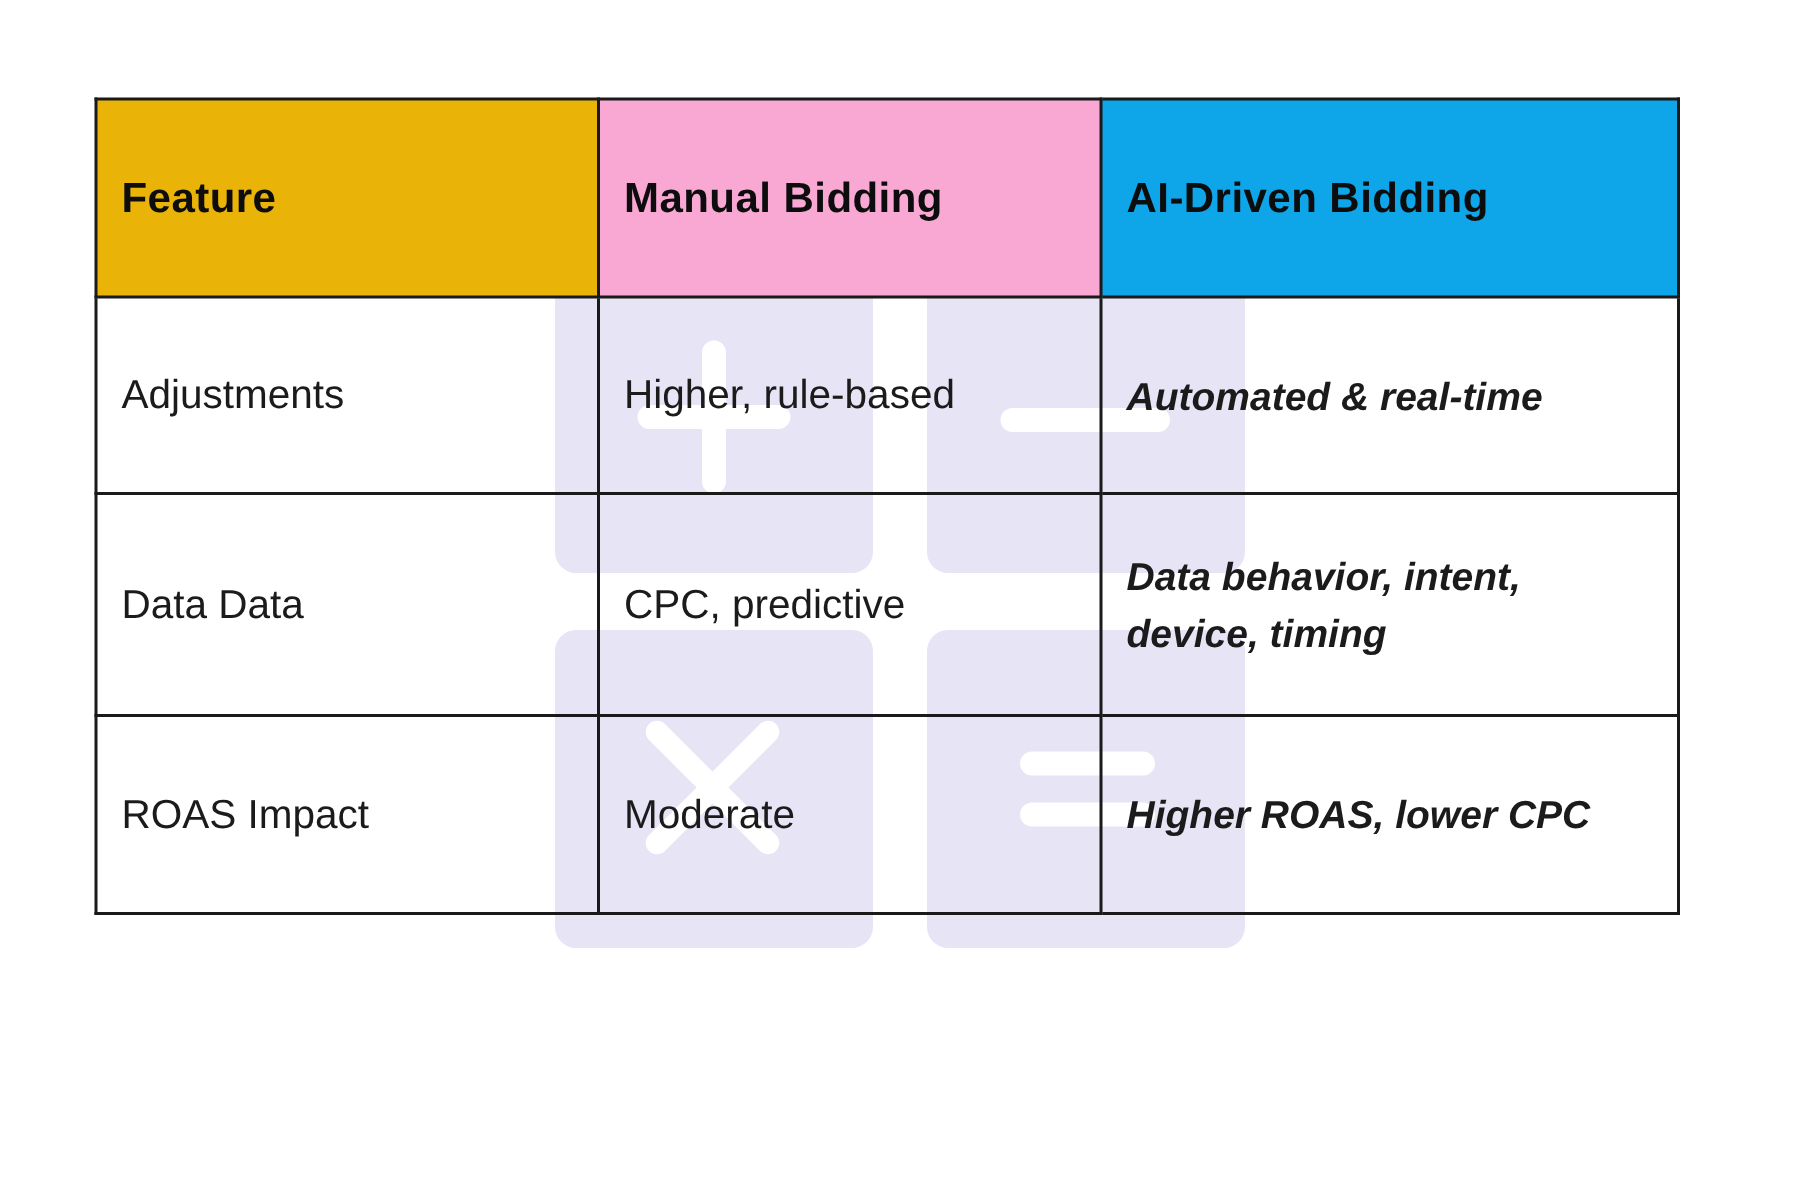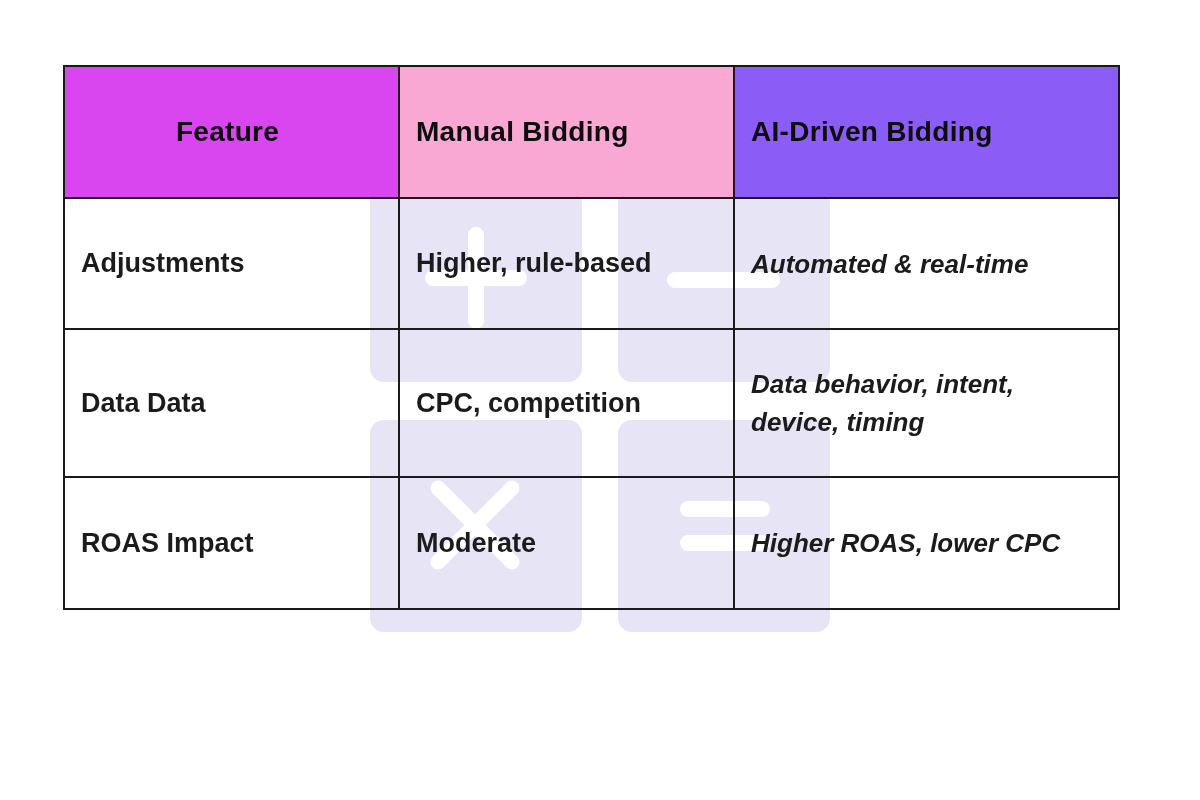--- a/index.html
+++ b/index.html
@@ -58,21 +58,21 @@
     font-weight: 700;
     letter-spacing: 0.3px;
     color: #0d0d0d;
   }
   tr.r1 td { height: 129px; }
   tr.r2 td { height: 146px; }
   tr.r3 td { height: 133px; }
   tr.r4 td { height: 130px; }
   td.c-feature, td.c-manual {
     font-size: 27px;
-    font-weight: 700;
+    font-weight: 400;
     margin-top: 46px;
   }
   td.c-ai {
     font-size: 26px;
     font-weight: 700;
     line-height: 38px;
     color: #111111;
     font-style: italic;
   }
 </style>
@@ -113,34 +113,34 @@
   </div>
 
   <table class="cmp">
     <colgroup>
       <col style="width:335px">
       <col style="width:335px">
       <col style="width:385px">
     </colgroup>
     <thead>
       <tr>
-        <th style="background-color: #d946ef; text-align: center;">Feature</th>
+        <th style="background-color: #eab308;">Feature</th>
         <th style="background-color: #f9a8d4;">Manual Bidding</th>
-        <th style="background-color: #8b5cf6; margin-top: 43px;">AI-Driven Bidding</th>
+        <th style="background-color: #0ea5e9; margin-top: 43px;">AI-Driven Bidding</th>
       </tr>
     </thead>
     <tbody>
       <tr class="r1">
         <td class="c-feature">Adjustments</td>
         <td class="c-manual">Higher, rule-based</td>
         <td class="c-ai">Automated &amp; real-time</td>
       </tr>
       <tr class="r2">
         <td class="c-feature">Data Data</td>
-        <td class="c-manual">CPC, competition</td>
+        <td class="c-manual">CPC, predictive</td>
         <td class="c-ai">Data behavior, intent, device, timing</td>
       </tr>
       <tr class="r4">
         <td class="c-feature">ROAS Impact</td>
         <td class="c-manual">Moderate</td>
         <td class="c-ai">Higher ROAS, lower CPC</td>
       </tr>
     </tbody>
   </table>
 </div>

